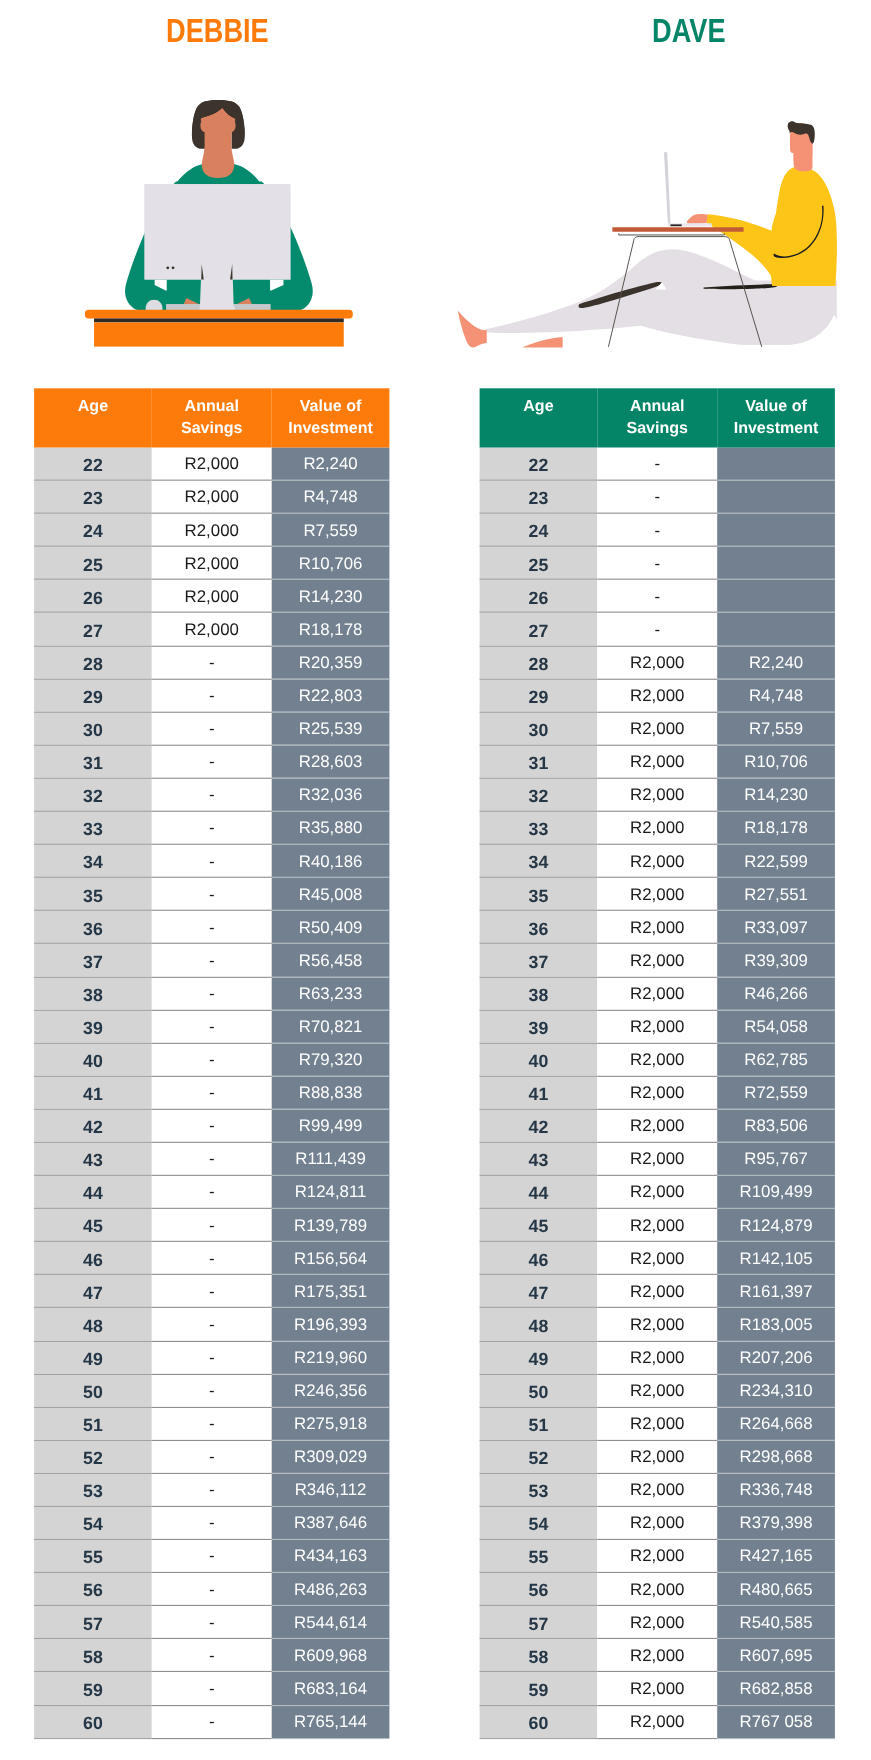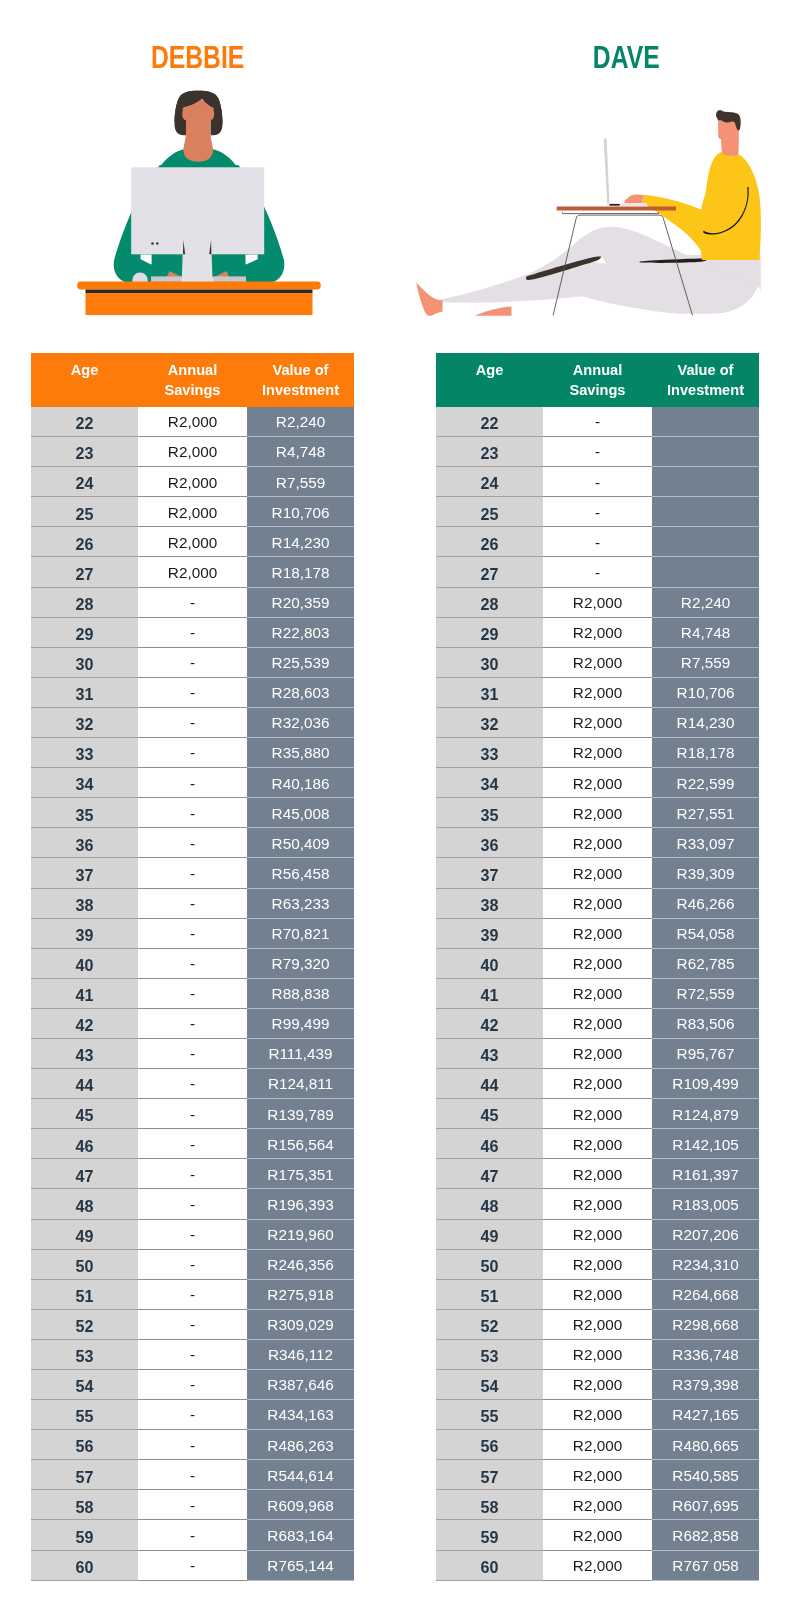--- a/index.html
+++ b/index.html
@@ -2,21 +2,21 @@
 <html><head>
 <meta charset="utf-8">
 <title>Debbie vs Dave</title>
 <style>
 html,body{margin:0;padding:0;}
 body{width:792px;height:1600px;background:#fff;font-family:"Liberation Sans",sans-serif;position:relative;overflow:hidden;}
 .page{position:relative;width:792px;height:1600px;}
 .panel{position:absolute;top:0;}
 .panel-debbie{left:0;width:396px;}
 .panel-dave{left:396px;width:396px;}
-.title{position:absolute;top:42px;width:100%;text-align:center;font-weight:bold;font-size:30.5px;line-height:1;}
+.title{position:absolute;top:13px;width:100%;text-align:center;font-weight:bold;font-size:30.5px;line-height:1;}
 .title span{display:inline-block;transform:scaleX(0.81);transform-origin:center;}
 .illus{position:absolute;}
 table{border-collapse:collapse;border-spacing:0;position:absolute;table-layout:fixed;}
 th{font-weight:bold;color:#fff;font-size:14.6px;line-height:1.37;padding:0;text-align:center;vertical-align:middle;box-sizing:border-box;}
 th>div{height:54px;display:table-cell;vertical-align:middle;text-align:center;width:1000px;padding-top:1px;box-sizing:border-box;}
 th.age-h>div{padding-top:0;padding-bottom:19px;}
 td{font-size:15.3px;padding:0;text-align:center;vertical-align:middle;height:29.1px;line-height:1;}
 td span{position:relative;top:1.8px;}
 td.sav span,td.val span{top:0.5px;}
 td.age{background:#d4d4d4;color:#253746;font-weight:bold;font-size:16.1px;border-bottom:1px solid #a3a3a3;}

